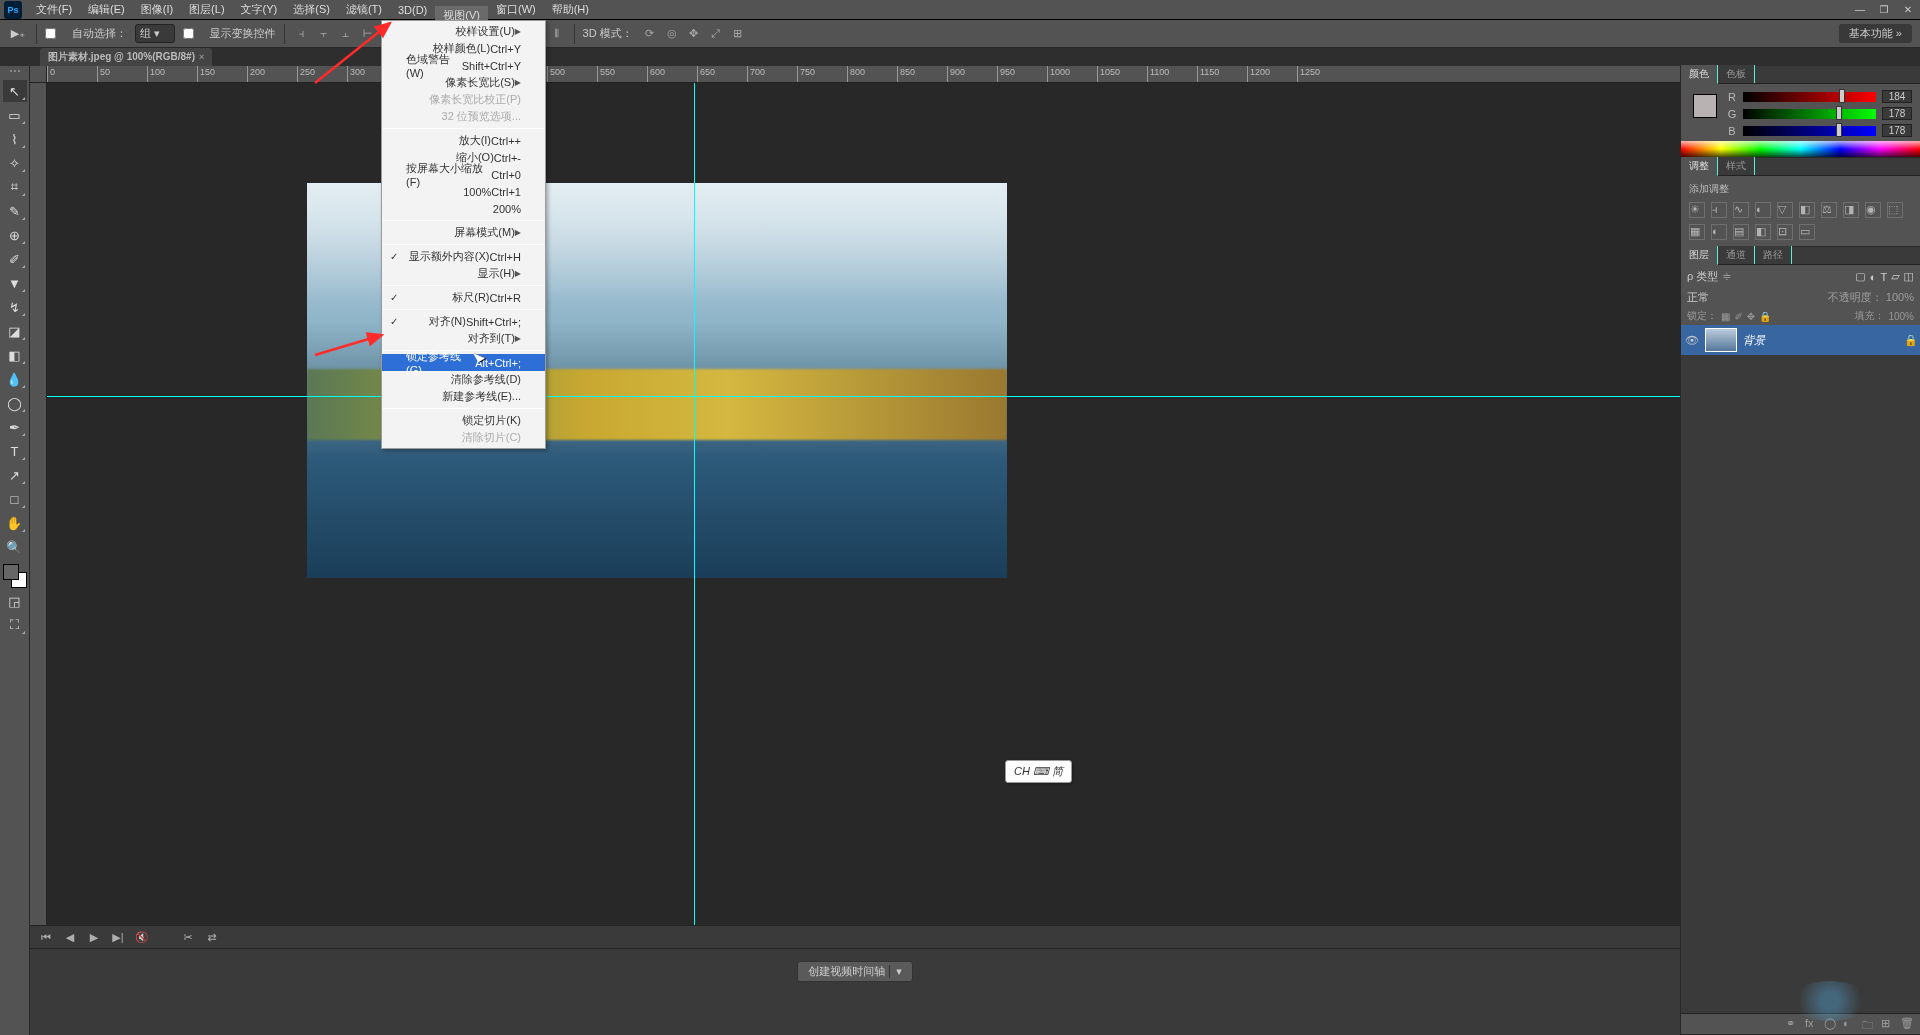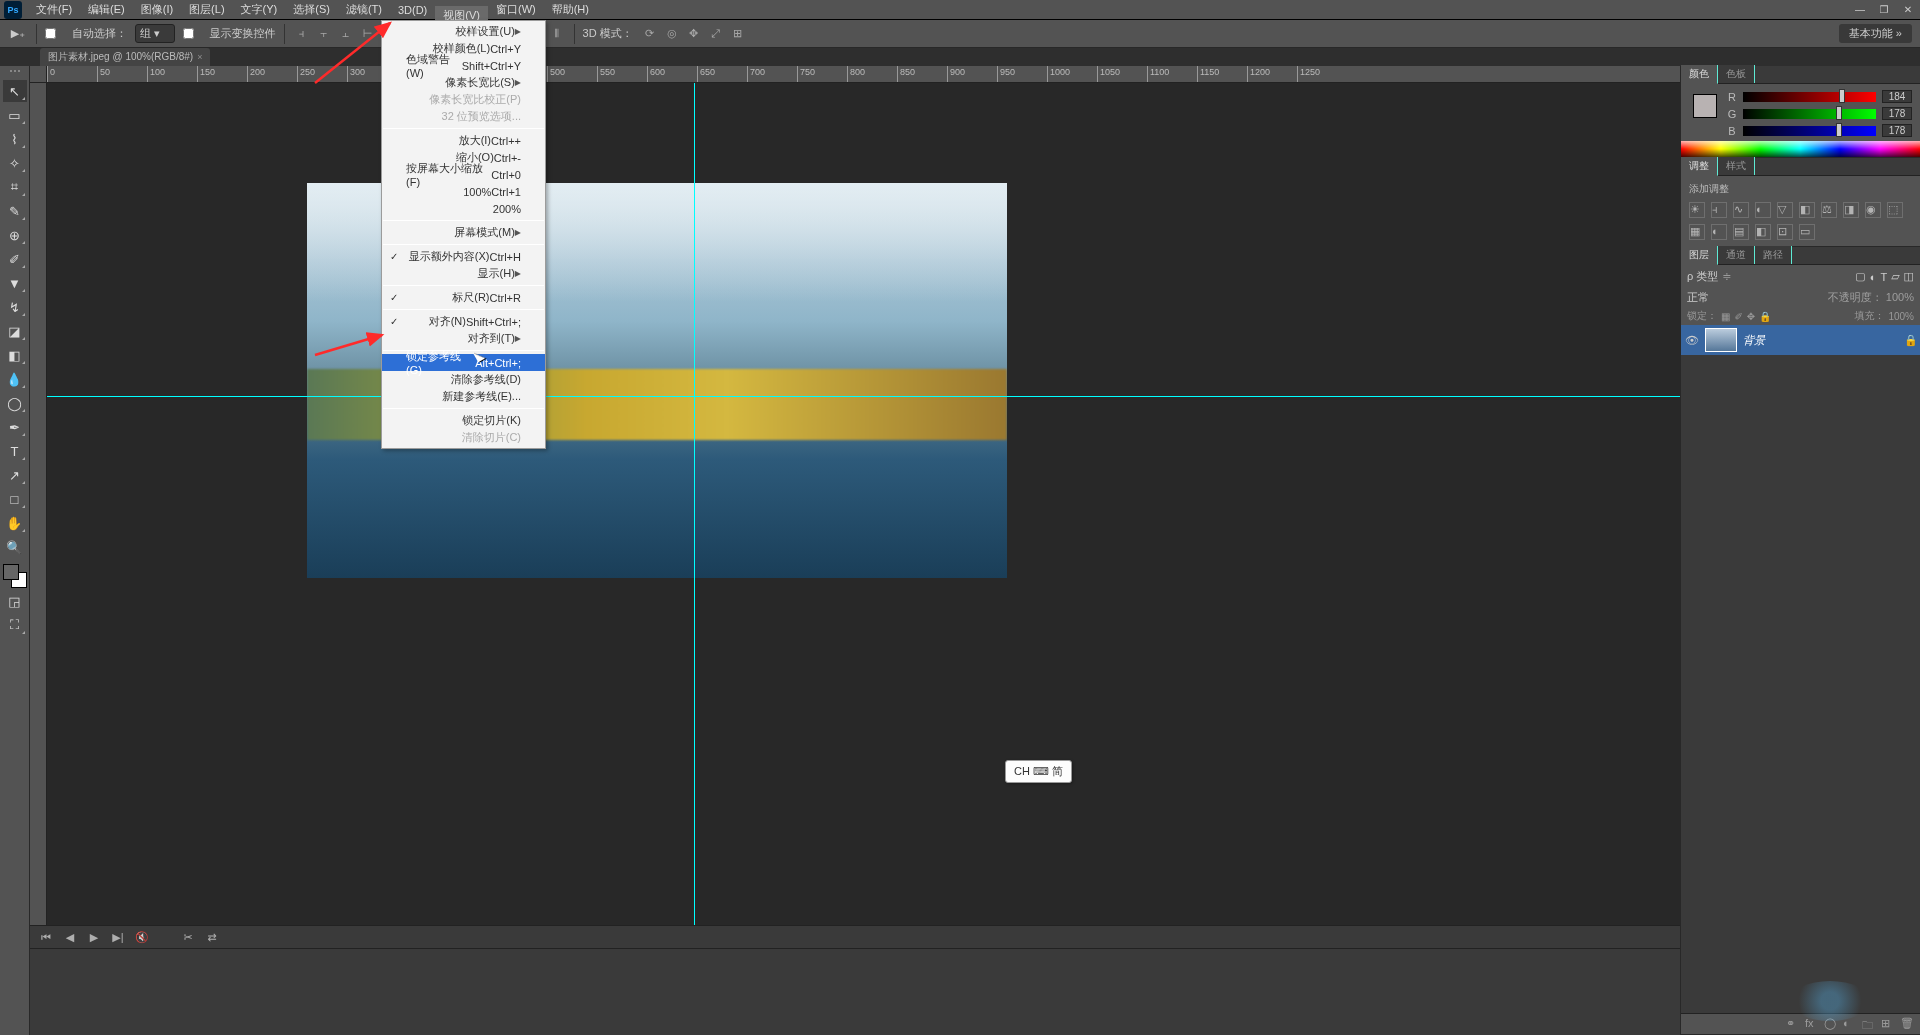--- a/index.html
+++ b/index.html
@@ -18,21 +18,21 @@
 .options-bar .tool-ico { width: 20px; height: 20px; display: flex; align-items: center; justify-content: center; }
 .ob-check { display: flex; align-items: center; gap: 16px; }
 .ob-check input { width: 11px; height: 11px; }
 .ob-select { background: #3a3a3a; border: 1px solid #222; padding: 1px 14px 1px 4px; border-radius: 3px; position: relative; }
 .ob-sep { width: 1px; height: 20px; background: #333; }
 .ob-icons { display: flex; gap: 4px; }
 .ob-icon { width: 18px; height: 18px; display: flex; align-items: center; justify-content: center; opacity: 0.7; }
 .basic-func { margin-left: auto; background: #393939; padding: 2px 10px; border-radius: 3px; }
 
 
-.doc-tabs { height: 18px; background: #2e2e2e; display: flex; align-items: flex-end; padding-left: 40px; }
+.doc-tabs { height: 18px; background: #2e2e2e; display: flex; align-items: flex-end; padding-left: 40px; font-weight: bold; }
 .doc-tab { background: #444; padding: 2px 8px 2px 8px; border-radius: 3px 3px 0 0; display: flex; align-items: center; font-size: 10px; color: #bbb; gap: 4px; }
 .doc-tab .close { font-size: 9px; opacity: 0.6; }
 
 
 .main-area { display: flex; height: calc(100% - 66px); position: relative; }
 .tool-panel { width: 30px; background: #535353; border-right: 1px solid #282828; display: flex; flex-direction: column; align-items: center; padding-top: 4px; gap: 2px; }
 .tool-panel .grip { width: 20px; height: 6px; display: flex; justify-content: center; margin-bottom: 2px; }
 .tool-panel .grip::before { content: ""; width: 10px; height: 2px; border-top: 2px dotted #888; }
 .tool { width: 24px; height: 22px; display: flex; align-items: center; justify-content: center; position: relative; color: #ddd; font-size: 13px; }
 .tool.active { background: #3a3a3a; }
@@ -111,21 +111,21 @@
 
 .timeline-area { position: absolute; bottom: 0; left: 30px; right: 240px; background: #3a3a3a; border-top: 1px solid #222; height: 110px;}
 .tl-tab-row { height: 16px; background: #2e2e2e; display:flex; align-items:flex-end; padding-left:4px;}
 .tl-tab { background:#3a3a3a; padding: 1px 6px; font-size:10px; border-radius: 3px 3px 0 0; }
 .tl-controls { display: flex; align-items: center; padding: 4px 8px; gap: 8px; border-bottom: 1px solid #222; }
 .tl-btn { width: 16px; height: 14px; opacity: 0.8; display:flex; align-items:center; justify-content:center; }
 .tl-center { flex:1; display:flex; align-items:center; justify-content:center; padding: 12px 0;}
 .tl-create { background: #5a5a5a; padding: 2px 10px; border: 1px solid #333; border-radius: 3px; display: flex; align-items: center; gap: 4px; }
 
 
-.ime-box { position: absolute; background: #fdfdfd; border: 1px solid #999; border-radius: 3px; padding: 3px 8px; color: #333; font-size: 11px; box-shadow: 1px 1px 3px rgba(0,0,0,0.3); }
+.ime-box { position: absolute; background: #fdfdfd; border: 1px solid #999; border-radius: 3px; padding: 3px 8px; color: #333; font-size: 11px; box-shadow: 1px 1px 3px rgba(0,0,0,0.3); font-style: italic; }
 
 
 .wm { position: absolute; right: 50px; bottom: 14px; width: 80px; height: 40px; opacity: 0.4; background: radial-gradient(circle, #5ad 20%, transparent 70%); border-radius: 50%; }
 
 .cursor-fake { position: absolute; width: 12px; height: 16px; z-index: 300; pointer-events:none; }
 .cursor-fake::before { content:""; position:absolute; border-left: 8px solid #fff; border-top: 11px solid transparent; transform: rotate(-30deg); filter: drop-shadow(1px 1px 0 #000);}
 
 .fg-bg-swatch { position: relative; width: 24px; height: 24px; margin-top:4px;}
 .fg-swatch { position:absolute; top:0; left:0; width:16px; height:16px; background:#666; border:1px solid #000; }
 .bg-swatch { position:absolute; bottom:0; right:0; width:16px; height:16px; background:#fff; border:1px solid #000; }
@@ -453,20 +453,26 @@
     <div class="tl-controls">
       <div class="tl-btn">⏮</div>
       <div class="tl-btn">◀</div>
       <div class="tl-btn">▶</div>
       <div class="tl-btn">▶|</div>
       <div class="tl-btn">🔇</div>
       <div style="width:14px"></div>
       <div class="tl-btn">✂</div>
       <div class="tl-btn">⇄</div>
     </div>
+    <div class="tl-center">
+      <div class="tl-create">
+        <span>创建视频时间轴</span>
+        <span style="border-left:1px solid #333; padding-left:6px;">▾</span>
+      </div>
+    </div>
   </div>
 
 </div>
 
 <div class="dropdown" id="dropdown">
     <div class="dd-item">
       <span>校样设置(U)</span>
       <span class="arrow">▶</span>
     </div>
     <div class="dd-item">

